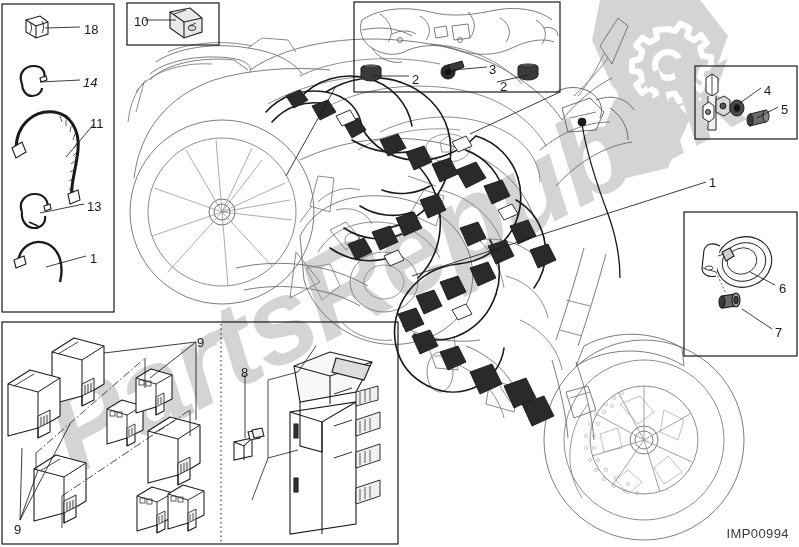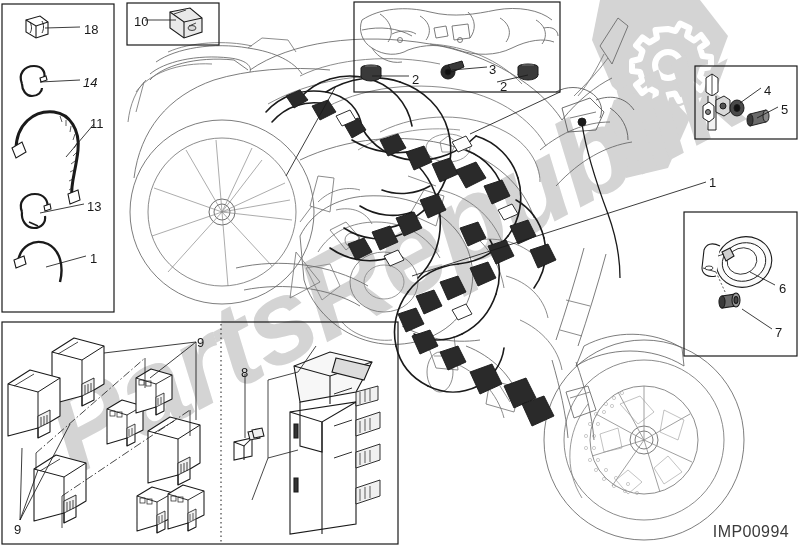--- a/index.html
+++ b/index.html
@@ -30,21 +30,21 @@
     font-size: 13px;
     color: #1a1a1a;
     line-height: 1;
     white-space: nowrap;
   }
   #part-code {
     position: absolute;
     right: 10px;
     bottom: 6px;
     font-family: "Liberation Sans", sans-serif;
-    font-size: 16px;
+    font-size: 13px;
     letter-spacing: 0.4px;
     color: #3a3a3a;
     white-space: nowrap;
     text-align: center;
   }
 </style>
 </head>
 <body>
 
 <div id="diagram-root">

